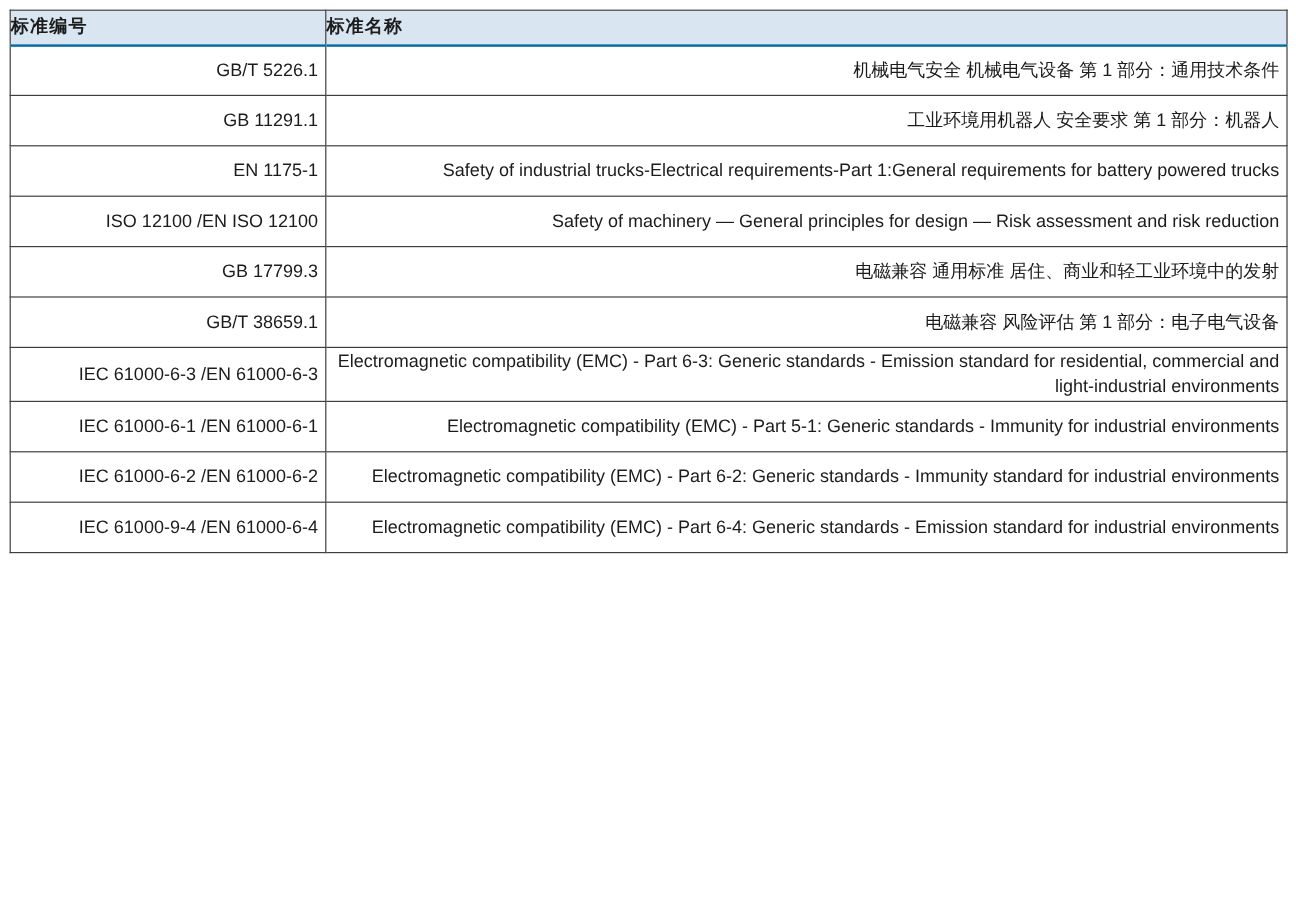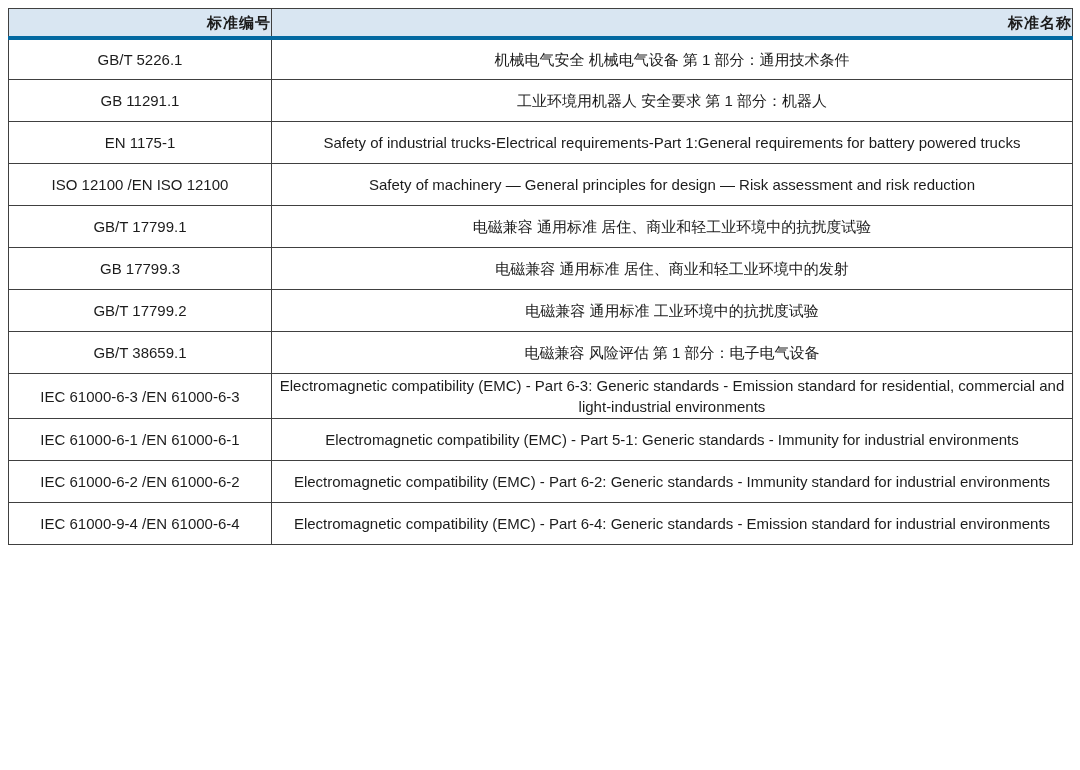--- a/index.html
+++ b/index.html
@@ -24,29 +24,29 @@
     border: 1px solid #404040;
     color: #1c1c1c;
     font-size: 15px;
     line-height: 21px;
     vertical-align: middle;
   }
   table.standards thead th {
     height: 29px;
     background: #d9e6f2;
     font-weight: bold;
-    text-align: right;
-    border-bottom: 4px solid #0369a1;
+    text-align: left;
+    border-bottom: 2px solid #0369a1;
     letter-spacing: 1px;
   }
   table.standards tbody td {
     height: 42px;
     padding: 1px 6px 1px 6px;
     background: #ffffff;
-    text-align: center;
+    text-align: right;
   }
   table.standards tbody td.code-cell {
     white-space: nowrap;
     overflow: hidden;
   }
   table.standards tbody td.name-cell {
     word-break: normal;
     overflow-wrap: break-word;
   }
 </style>
@@ -82,34 +82,26 @@
   <tr>
     <td class="code-cell">EN 1175-1</td>
     <td class="name-cell">Safety of industrial trucks-Electrical requirements-Part 1:General requirements for battery powered trucks</td>
   </tr>
 
   <tr>
     <td class="code-cell">ISO 12100 /EN ISO 12100</td>
     <td class="name-cell">Safety of machinery — General principles for design — Risk assessment and risk reduction</td>
   </tr>
 
-  <tr>
-    <td class="code-cell">GB/T 17799.1</td>
-    <td class="name-cell">电磁兼容 通用标准 居住、商业和轻工业环境中的抗扰度试验</td>
-  </tr>
 
   <tr>
     <td class="code-cell">GB 17799.3</td>
     <td class="name-cell">电磁兼容 通用标准 居住、商业和轻工业环境中的发射</td>
   </tr>
 
-  <tr>
-    <td class="code-cell">GB/T 17799.2</td>
-    <td class="name-cell">电磁兼容 通用标准 工业环境中的抗扰度试验</td>
-  </tr>
 
 
   <tr>
     <td class="code-cell">GB/T 38659.1</td>
     <td class="name-cell">电磁兼容 风险评估 第 1 部分：电子电气设备</td>
   </tr>
 
 
   <tr>
     <td class="code-cell">IEC 61000-6-3 /EN 61000-6-3</td>

